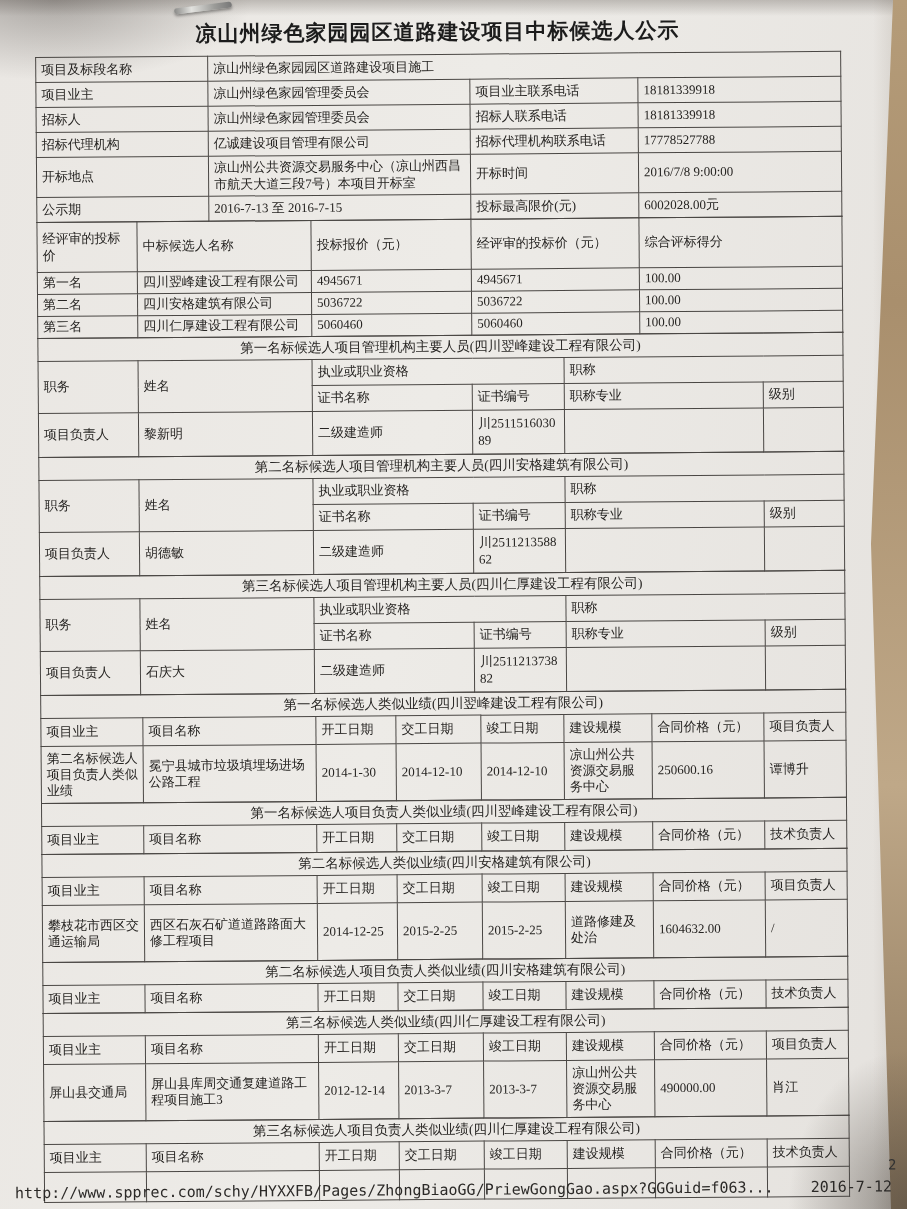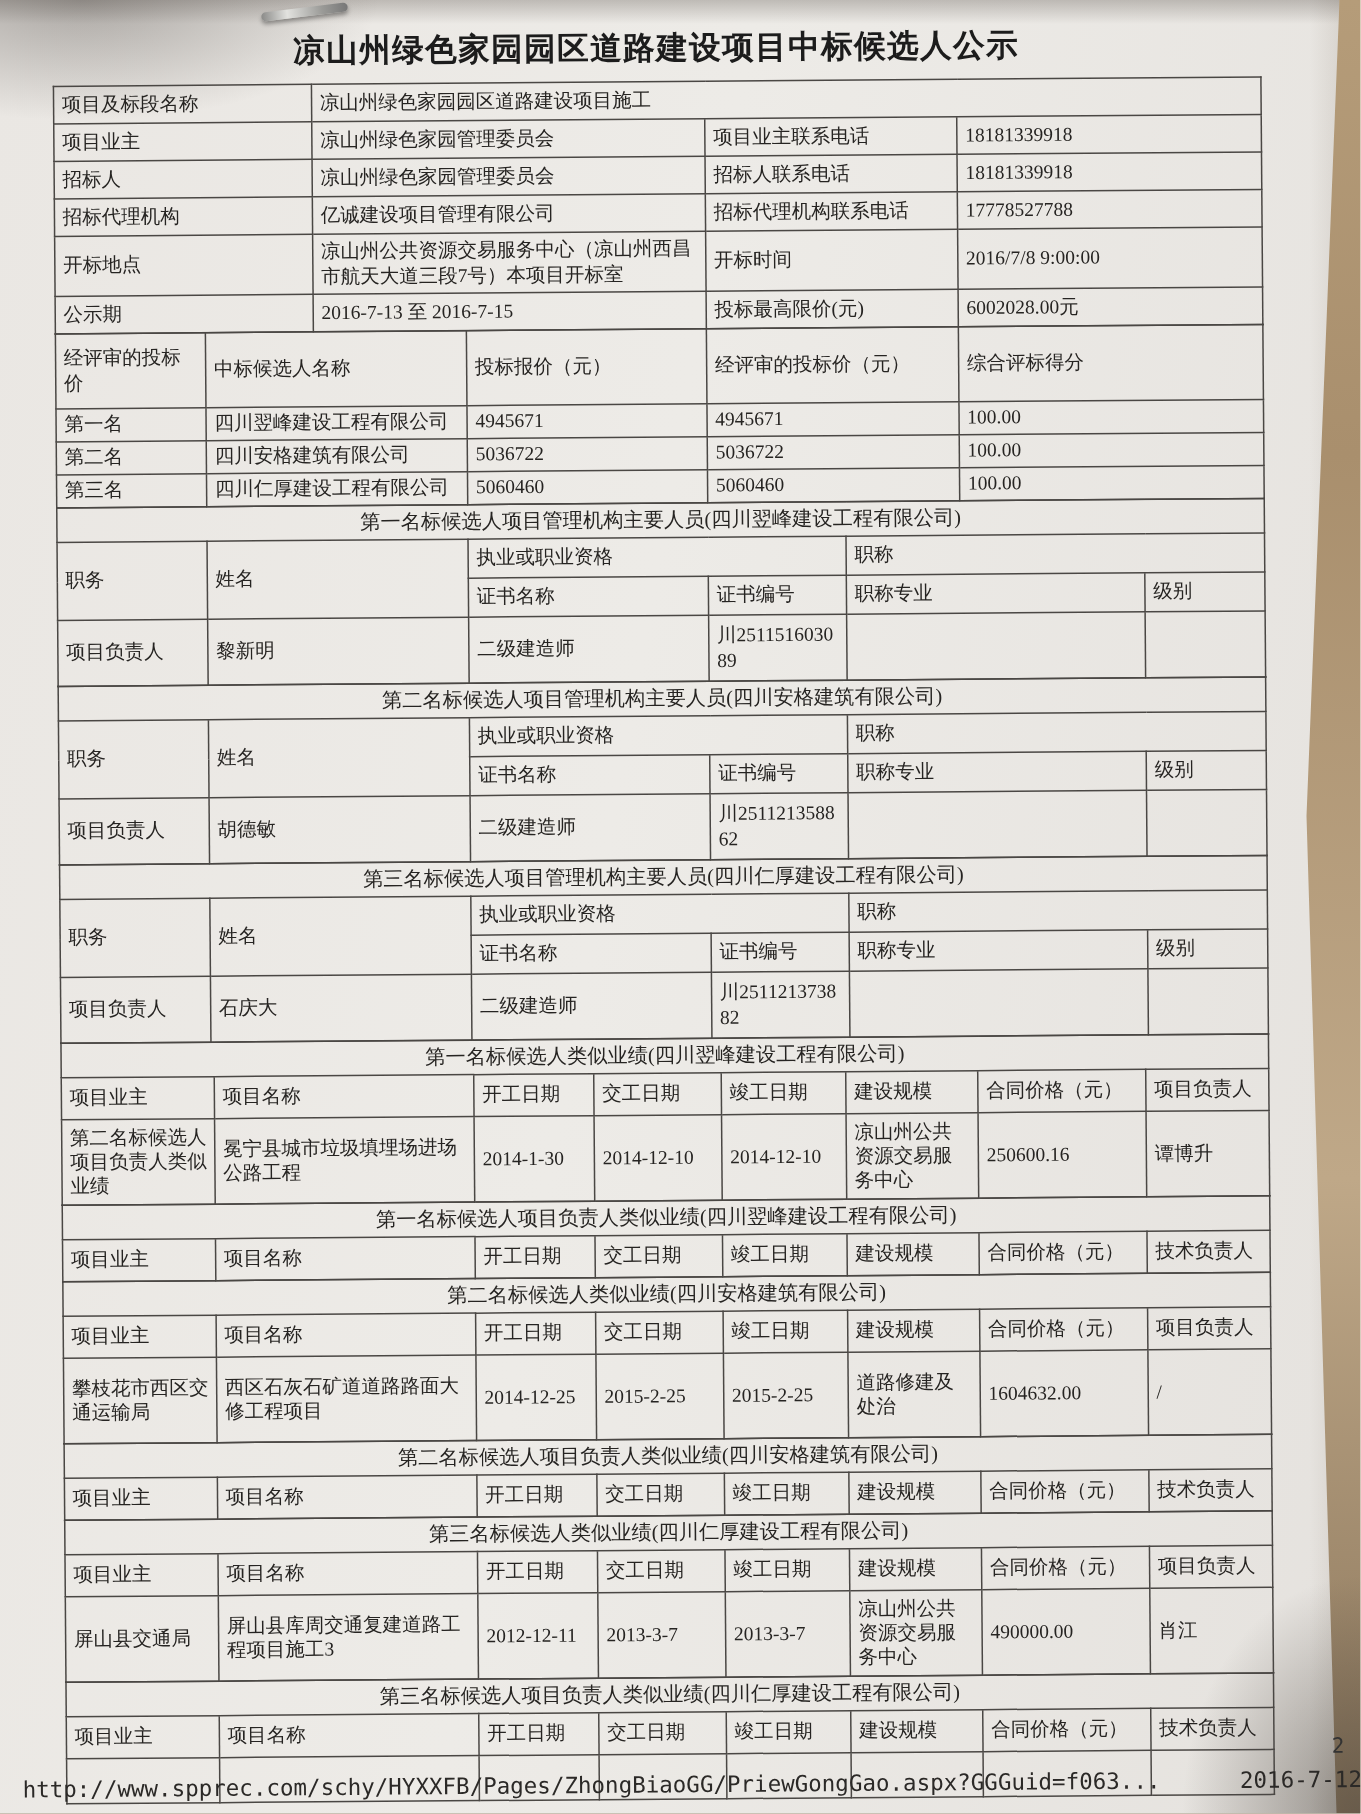--- a/index.html
+++ b/index.html
@@ -49,21 +49,21 @@
   tr.h44 td { height: 44px; }
   tr.h28 td { height: 28px; }
   tr.h56 td { height: 57px; }
   tr.h30 td { height: 30px; }
   td.sect { text-align: center; height: 23px; font-size: 13.5px; }
   .footer {
     position: absolute; left: 6px; top: 1181px; width: 880px;
     font-family: "DejaVu Sans Mono", "Liberation Mono", monospace;
     font-size: 15px; color: #2b2927; white-space: nowrap;
   }
-  .footer .date { margin-left: 44px; }
+  .footer .date { margin-left: 28px; }
   .pagenum {
     position: absolute; left: 879px; top: 1160px;
     font-family: "DejaVu Sans Mono", monospace; font-size: 14px; color: #333;
   }
 </style>
 </head>
 <body>
 
 <div class="paper"></div>
 <div class="under-shadow"></div>
@@ -421,21 +421,21 @@
         <td>开工日期</td>
         <td>交工日期</td>
         <td>竣工日期</td>
         <td>建设规模</td>
         <td>合同价格（元）</td>
         <td>项目负责人</td>
       </tr>
       <tr class="h56">
         <td>屏山县交通局</td>
         <td>屏山县库周交通复建道路工程项目施工3</td>
-        <td>2012-12-11</td>
+        <td>2012-12-14</td>
         <td>2013-3-7</td>
         <td>2013-3-7</td>
         <td>凉山州公共资源交易服务中心</td>
         <td>490000.00</td>
         <td>肖江</td>
       </tr>
     </tbody>
       </table>
 
     <table>

